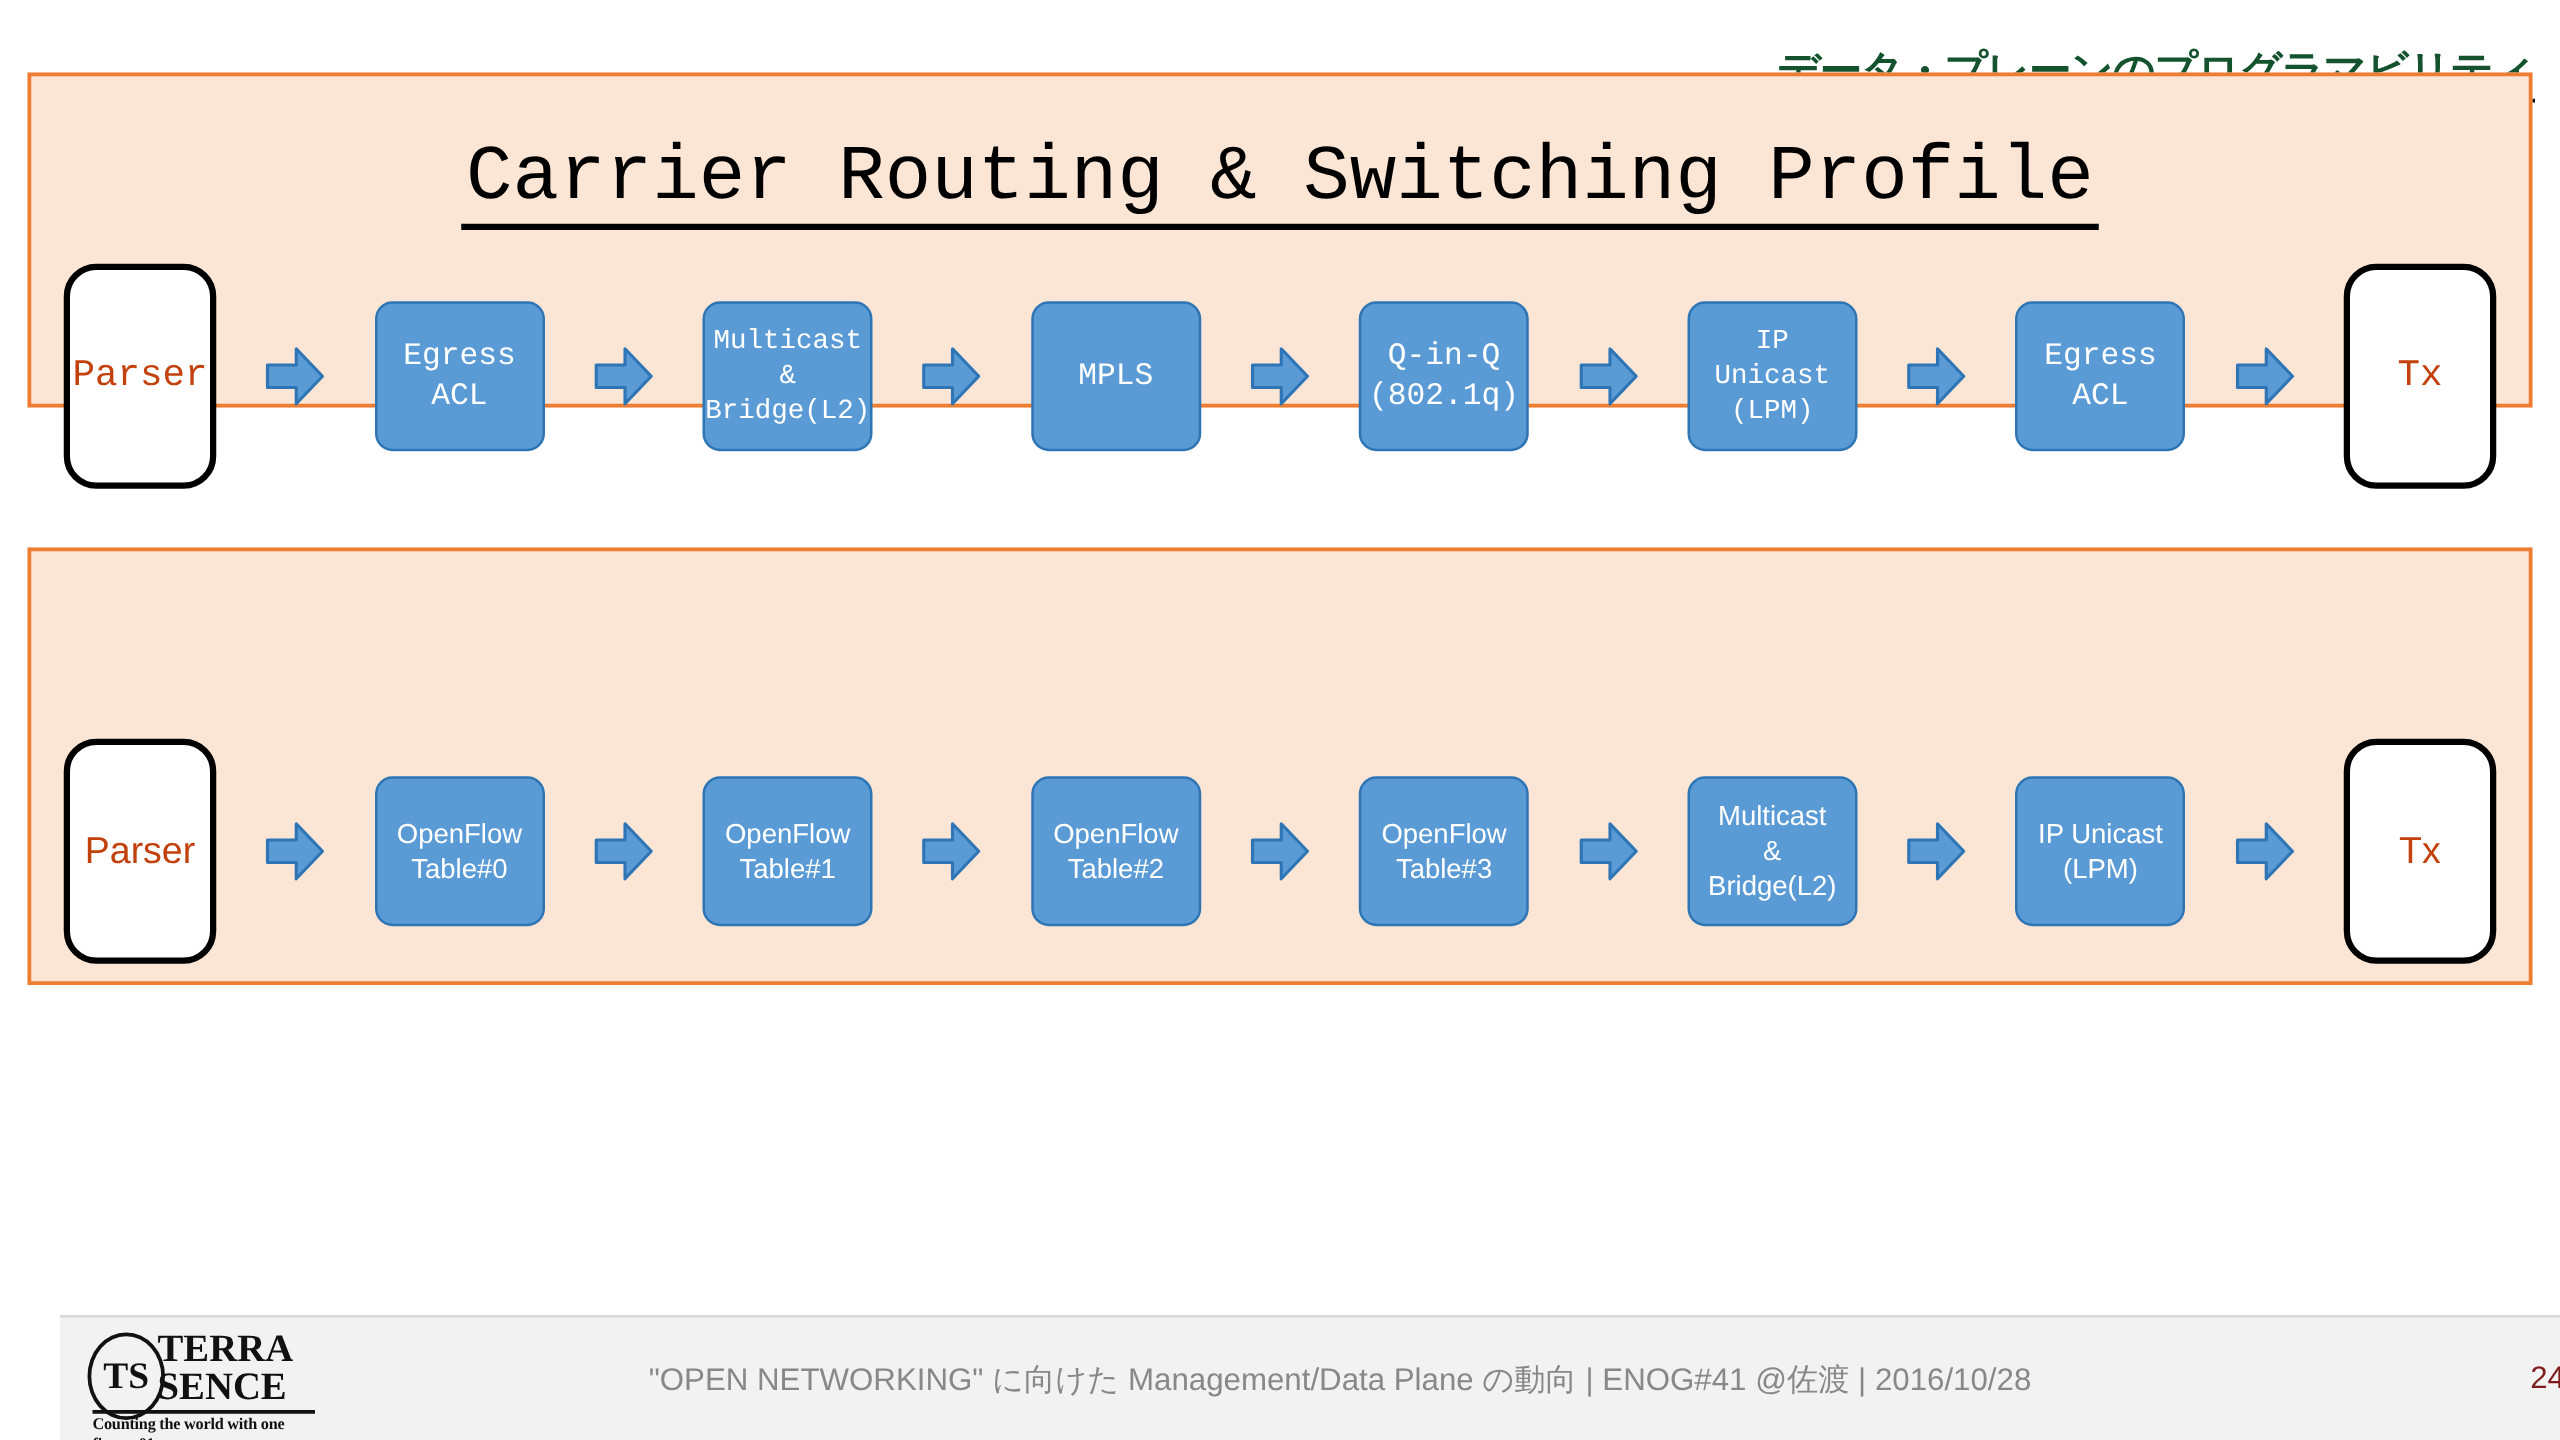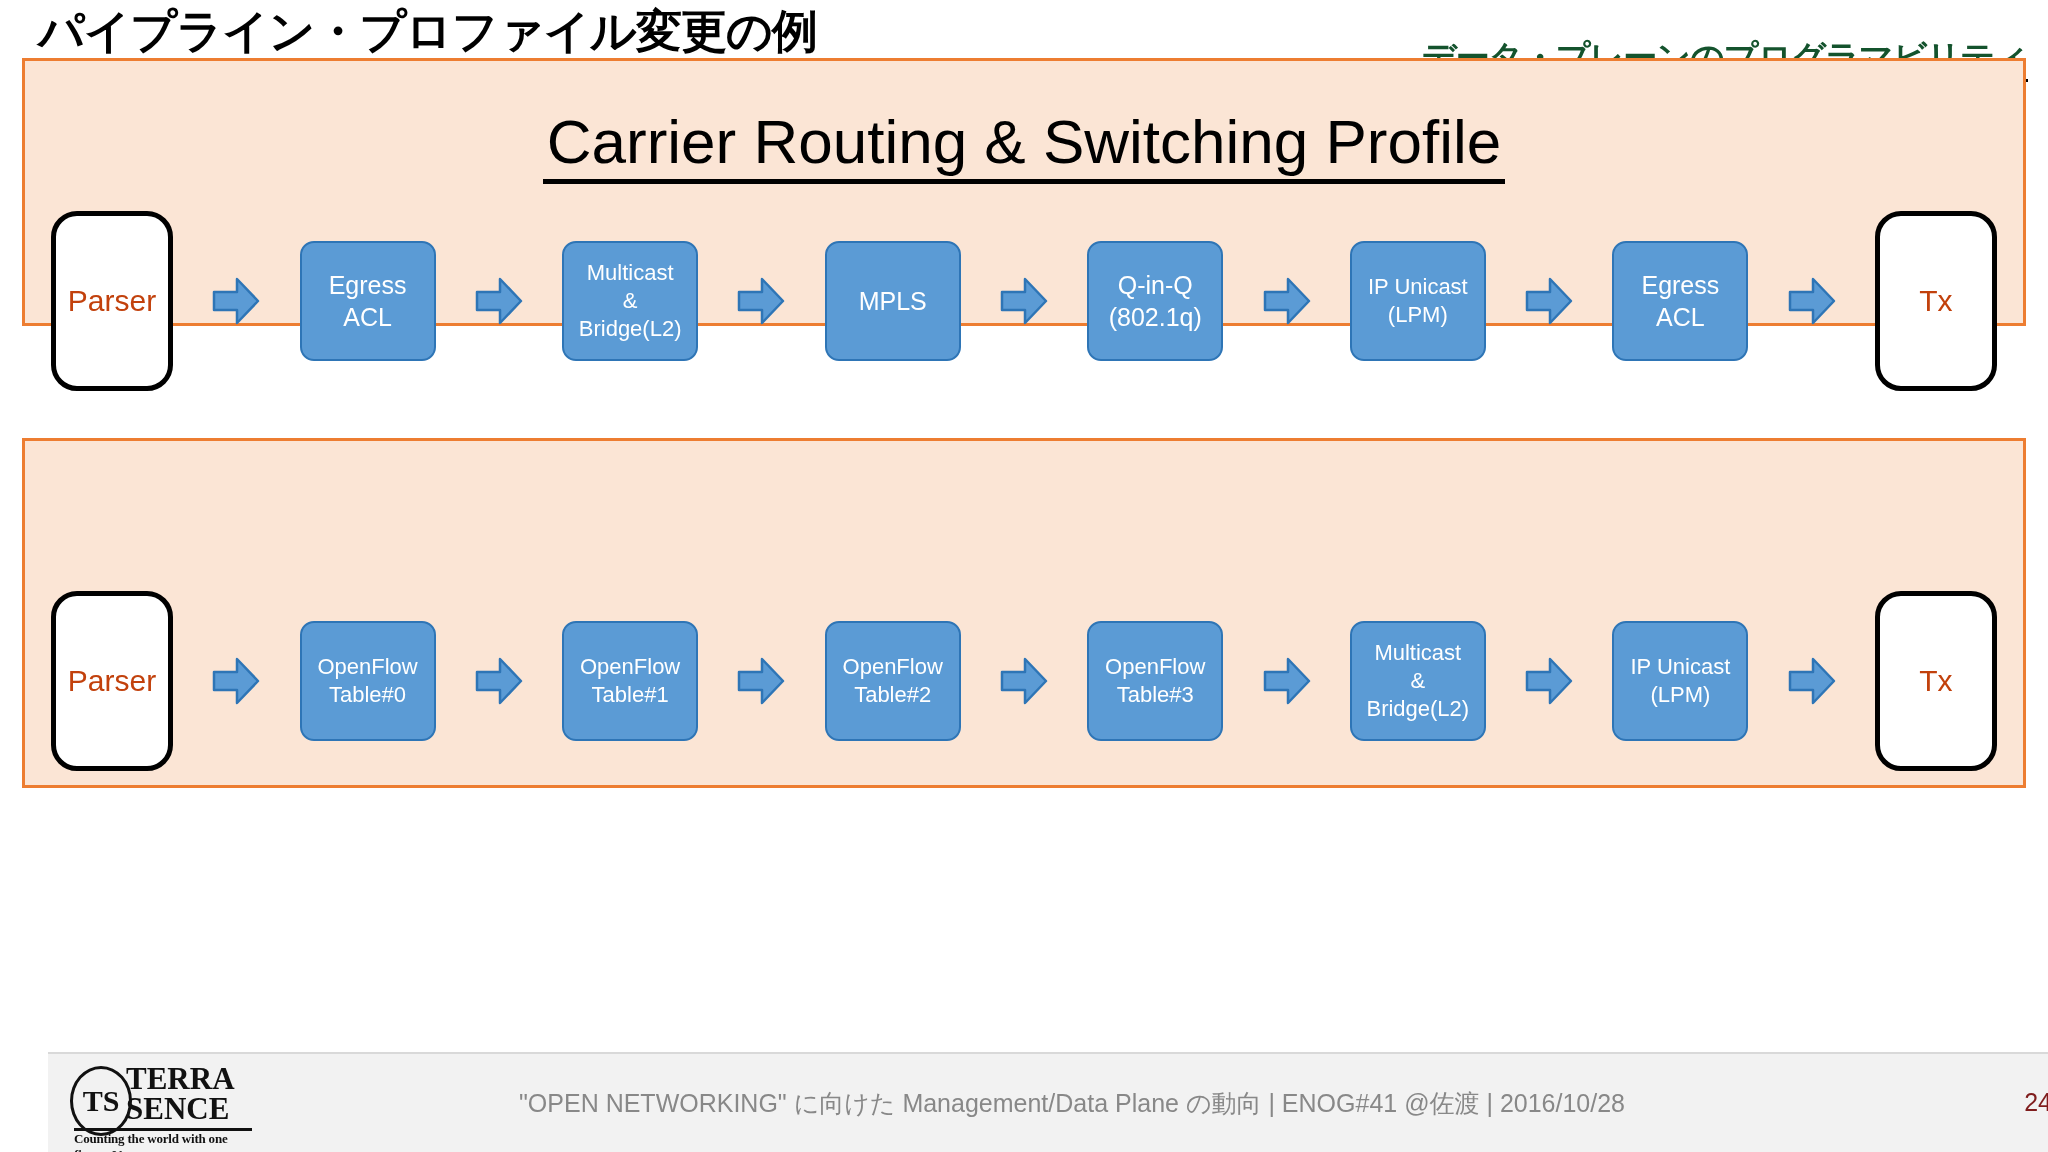--- a/index.html
+++ b/index.html
@@ -25,21 +25,21 @@
     letter-spacing: -1px;
     border-bottom: 3px solid #000;
     padding-bottom: 1px; line-height: 1.2; margin-top: 37px;
   }
 
   
   .panel {
     position: absolute; left: 22px; width: 2004px;
     background: #FBE5D5; border: 3px solid #ED7D31;
   }
-  #panel-1 { top: 58px;  height: 268px; }
+  #panel-1 { top: 58px;  height: 268px; font-family: Liberation Mono, monospace; }
   #panel-2 { top: 438px; height: 350px; }
 
   .panel-title {
     position: absolute; left: 0; right: 0; top: 50px;
     text-align: center; color: #000;
     font-size: 62px; font-weight: 400;
     line-height: 1.0;
   }
   .panel-title span {
     border-bottom: 5px solid #000; padding: 0 4px 6px 4px;
@@ -113,21 +113,20 @@
     position: absolute; left: 10px; top: 69px;
     font-family: "Liberation Serif", serif; font-weight: 700;
     font-size: 13px; letter-spacing: -0.2px;
   }
 </style>
 </head>
 <body>
 
 <div class="slide">
 
-  <div class="slide-title">パイプライン・プロファイル変更の例</div>
   <div class="slide-kicker">データ・プレーンのプログラマビリティ</div>
 
   <div class="panel" id="panel-1">
     <div class="panel-title">
       <span>Carrier Routing &amp; Switching Profile</span>
     </div>
     <div class="pipeline" id="pipeline-1">
         <div class="node endpoint">
           <div>
             <div>Parser</div>

